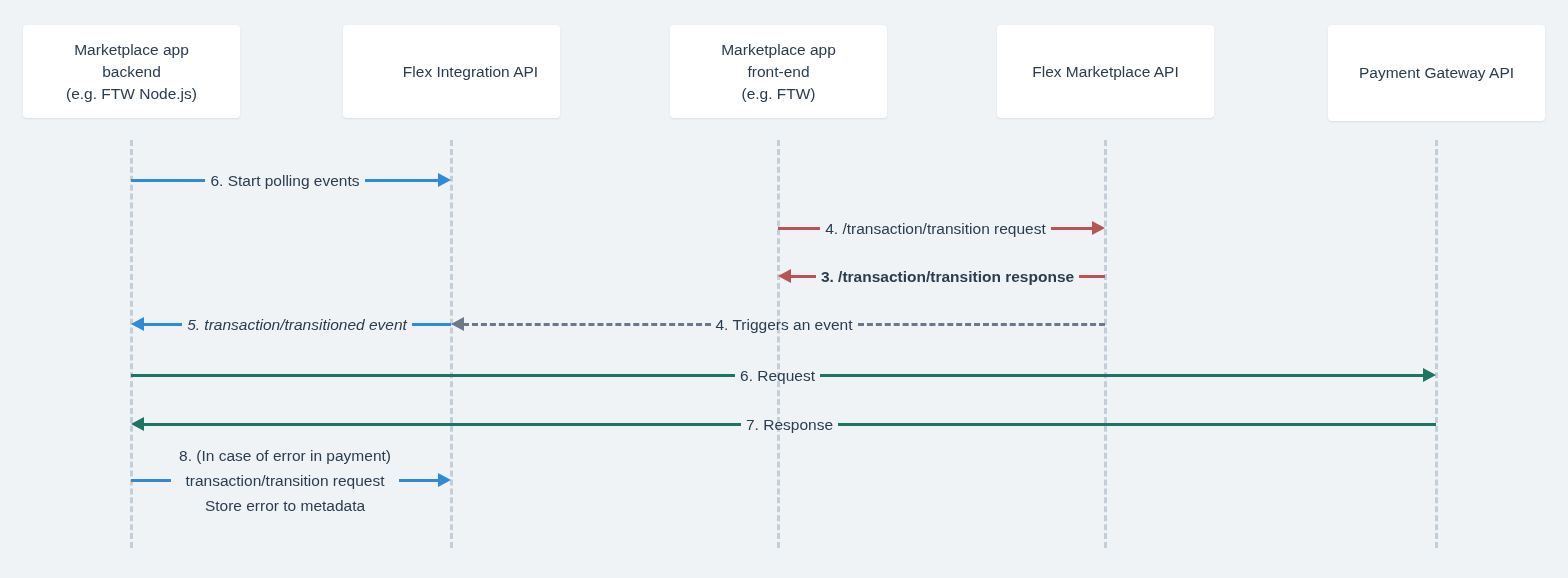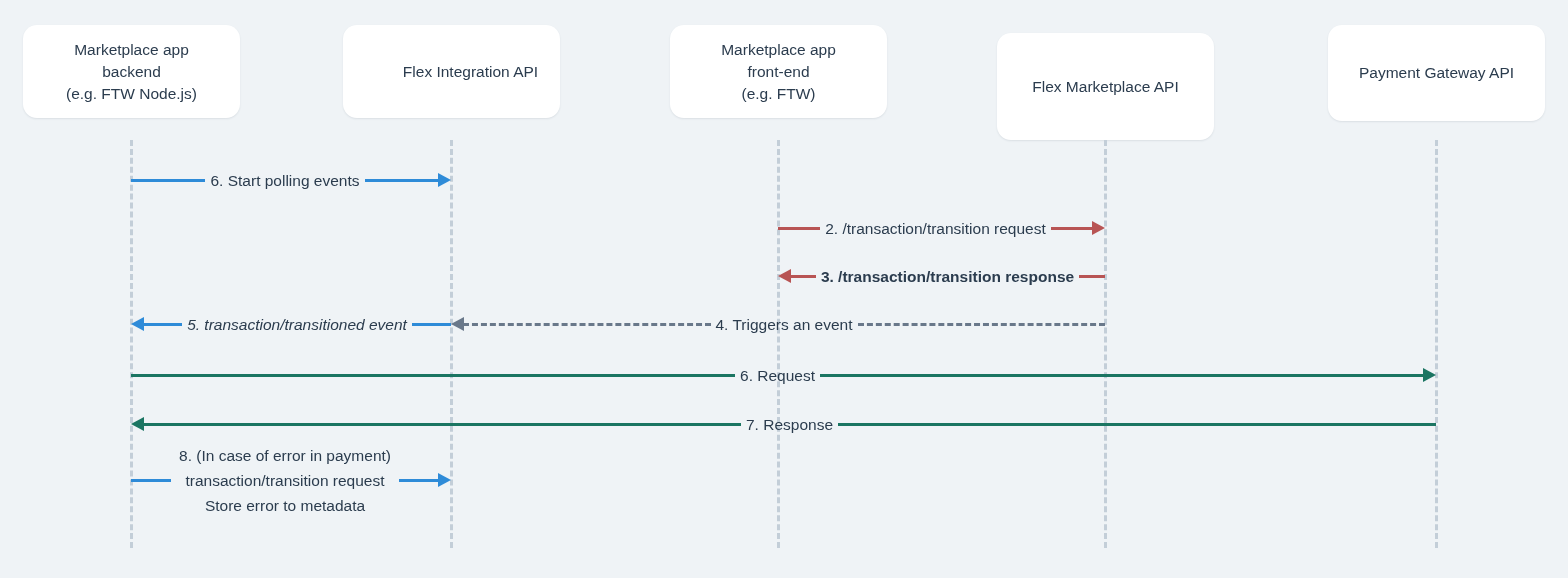--- a/index.html
+++ b/index.html
@@ -15,21 +15,21 @@
     width: 1568px;
     height: 578px;
     background: #eff3f6;
     overflow: hidden;
   }
 
   
   .participant {
     position: absolute;
     background: #ffffff;
-    border-radius: 14px;
+    border-radius: 4px;
     box-shadow: 0 1px 2px rgba(40,60,80,0.10);
     display: flex;
     align-items: center;
     justify-content: center;
     text-align: center;
     color: #2b3c4e;
     font-size: 15.5px;
     line-height: 22px;
     box-sizing: border-box;
     padding: 6px 10px;
@@ -107,21 +107,21 @@
 (e.g. FTW Node.js)</div>
       </div>
       <div class="participant" style="left: 343px; top: 25px; width: 217px; height: 93px; padding-left: 48px;">
         <div class="pname">Flex Integration API</div>
       </div>
       <div class="participant" style="left: 670px; top: 25px; width: 217px; height: 93px;">
         <div class="pname">Marketplace app
 front-end
 (e.g. FTW)</div>
       </div>
-      <div class="participant" style="left: 997px; top: 25px; width: 217px; height: 107px; margin-top: 8px;">
+      <div class="participant" style="left: 997px; top: 25px; width: 217px; height: 93px;">
         <div class="pname">Flex Marketplace API</div>
       </div>
       <div class="participant" style="left: 1328px; top: 25px; width: 217px; height: 96px;">
         <div class="pname">Payment Gateway API</div>
       </div>
     </div>
 
   <div id="lifelines-layer">
       <div class="lifeline" style="left: 130px;"></div>
       <div class="lifeline" style="left: 450px;"></div>
@@ -132,21 +132,21 @@
 
   <div id="messages-layer">
       <div class="msg" style="left: 131px; width: 320px; top: 180px; color: rgb(46, 139, 216);">
         <div class="seg"></div>
         <div class="lbl" style="white-space: nowrap;">6. Start polling events</div>
         <div class="seg"></div>
         <div class="head right"></div>
       </div>
       <div class="msg" style="left: 778px; width: 327px; top: 228px; color: rgb(184, 84, 84);">
         <div class="seg"></div>
-        <div class="lbl" style="white-space: nowrap;">2. /transaction/transition request</div>
+        <div class="lbl" style="white-space: nowrap;">4. /transaction/transition request</div>
         <div class="seg"></div>
         <div class="head right"></div>
       </div>
       <div class="msg" style="left: 778px; width: 327px; top: 276px; color: rgb(184, 84, 84);">
         <div class="head left"></div>
         <div class="seg"></div>
         <div class="lbl" style="white-space: nowrap; font-weight: bold;">3. /transaction/transition response</div>
         <div class="seg"></div>
       </div>
       <div class="msg dashed" style="left: 451px; width: 654px; top: 324px; color: rgb(105, 120, 138);">

